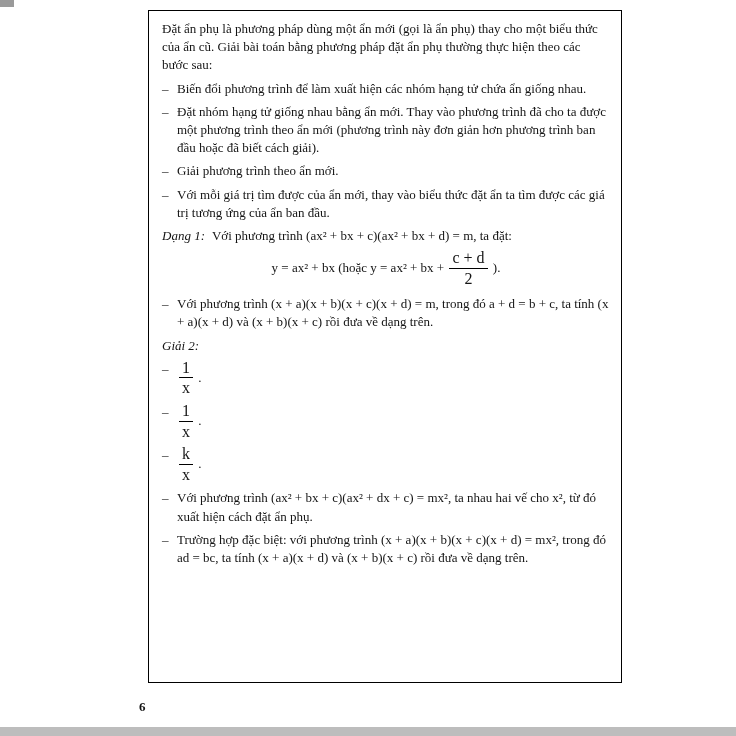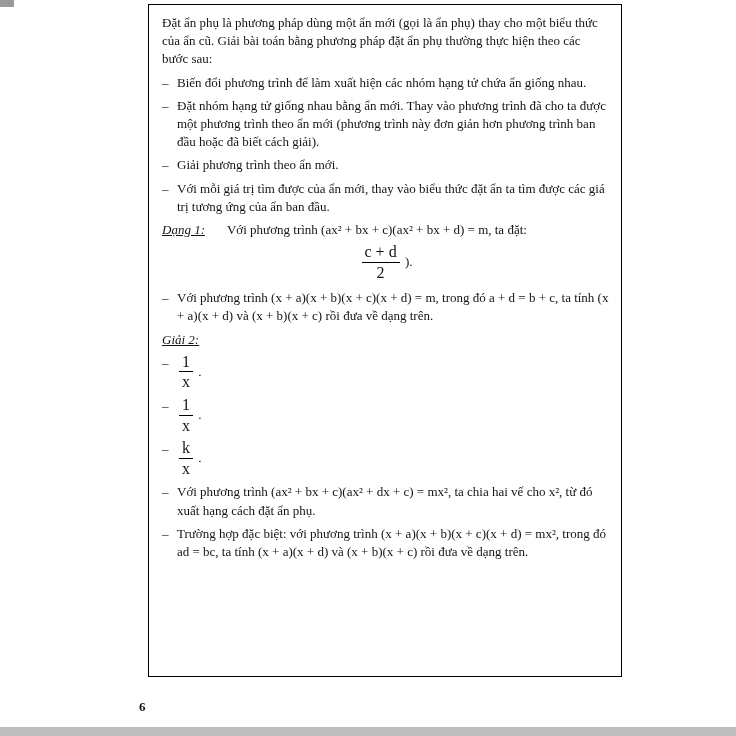--- a/index.html
+++ b/index.html
@@ -13,32 +13,32 @@
   }
   .scan-artifact-top {
     position:absolute; left:0; top:0; width:14px; height:7px;
     background:#9a9a9a;
   }
   .scan-strip-bottom {
     position:absolute; left:0; bottom:0; width:736px; height:9px;
     background:#bdbdbd;
   }
   .content-box {
-    position:absolute; left:148px; top:4px; width:474px; height:673px;
+    position:absolute; left:148px; top:10px; width:474px; height:673px;
     border:1.6px solid #000;
     padding:9px 11px 6px 13px;
     font-size:13px;
     line-height:1.4;
     overflow:hidden;
   }
   .block { margin-bottom:5px; }
   .hang { display:flex; margin-bottom:5px; }
   .dash { flex:0 0 15px; }
   .btext { flex:1; }
-  .dang-label { font-style:italic; text-decoration:underline; margin-right:22px; }
+  .dang-label { font-style:italic; margin-right:7px; }
   .formula { text-align:center; margin:3px 0 7px 0; }
   .frac {
     display:inline-block; vertical-align:middle; text-align:center;
     line-height:1.1; font-size:16px; margin:0 2px; position:relative; top:-1px;
   }
   .frac .num { display:block; border-bottom:1px solid #000; padding:0 3px 1px 3px; }
   .frac .den { display:block; padding-top:1px; }
   .page-number {
     position:absolute; left:139px; top:699px;
     font-size:13px; font-weight:bold;
@@ -69,21 +69,21 @@
     <span class="dash">–</span>
     <span class="btext">Với mỗi giá trị tìm được của ẩn mới, thay vào biểu thức đặt ẩn ta tìm được các giá trị tương ứng của ẩn ban đầu.</span>
   </div>
 
 
   <div class="block">
     <span class="dang-label">Dạng 1:</span><span>Với phương trình (ax² + bx + c)(ax² + bx + d) = m, ta đặt:</span>
   </div>
 
   <div class="formula">
-    <span class="frac"><span class="num">c + d</span><span class="den">2</span></span><span> ).</span>
+    <span>y = ax² + bx (hoặc y = ax² + bx + </span><span class="frac"><span class="num">c + d</span><span class="den">2</span></span><span> ).</span>
   </div>
 
   <div class="hang">
     <span class="dash">–</span>
     <span class="btext">Với phương trình (x + a)(x + b)(x + c)(x + d) = m, trong đó a + d = b + c, ta tính (x + a)(x + d) và (x + b)(x + c) rồi đưa về dạng trên.</span>
   </div>
 
   <div class="block">
     <span class="dang-label">Giải 2:</span>
   </div>
@@ -99,21 +99,21 @@
   </div>
 
   <div class="hang">
     <span class="dash">–</span>
     <span class="btext"><span class="frac"><span class="num">k</span><span class="den">x</span></span><span> .</span></span>
   </div>
 
 
   <div class="hang">
     <span class="dash">–</span>
-    <span class="btext">Với phương trình (ax² + bx + c)(ax² + dx + c) = mx², ta chia hai vế cho x², từ đó xuất hạng cách đặt ẩn phụ.</span>
+    <span class="btext">Với phương trình (ax² + bx + c)(ax² + dx + c) = mx², ta nhau hai vế cho x², từ đó xuất hiện cách đặt ẩn phụ.</span>
   </div>
 
   <div class="hang">
     <span class="dash">–</span>
     <span class="btext">Trường hợp đặc biệt: với phương trình (x + a)(x + b)(x + c)(x + d) = mx², trong đó ad = bc, ta tính (x + a)(x + d) và (x + b)(x + c) rồi đưa về dạng trên.</span>
   </div>
 
 </div>
 
 <div class="page-number">6</div>

